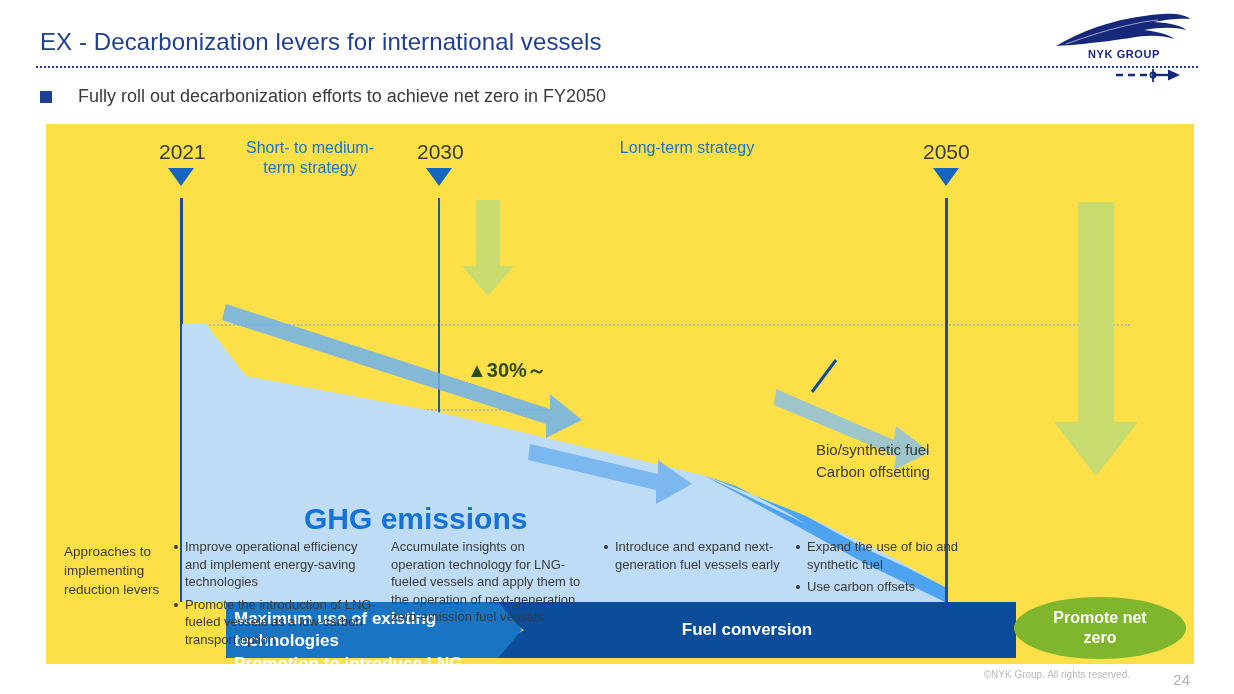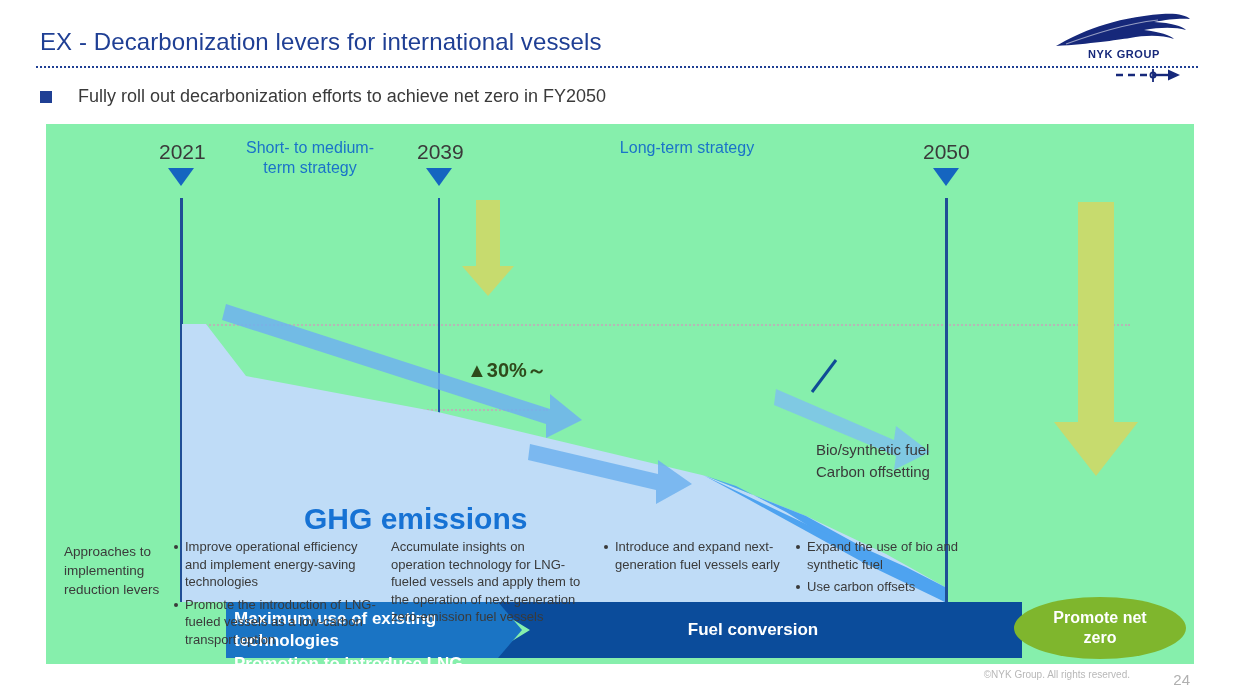--- a/index.html
+++ b/index.html
@@ -28,21 +28,21 @@
   #logo-arrow{position:absolute;right:20px;top:52px;width:64px;height:22px;}
 
   
   #headline-row{position:absolute;left:40px;top:86px;display:flex;align-items:center;gap:26px;}
   #headline-bullet{width:12px;height:12px;background:#1f3f94;display:block;}
   #headline-text{font-size:18px;color:#3a3a3a;white-space:nowrap;}
 
   
   #panel{
     position:absolute;left:46px;top:124px;width:1148px;height:540px;
-    background:#86efac;
+    background:#fde047;
   }
 
   
   .year-label{position:absolute;font-size:21px;color:#3a3a3a;}
   .year-marker{position:absolute;width:0;height:0;
     border-left:13px solid transparent;border-right:13px solid transparent;
     border-top:18px solid #1565c0;}
   .era-label{position:absolute;font-size:16px;color:#1a73c9;text-align:center;line-height:1.25;font-weight:500;}
 
   .vline{position:absolute;width:3px;background:#1f4e96;}
@@ -61,21 +61,21 @@
   #banner-row{position:absolute;left:180px;top:478px;width:788px;height:56px;}
   #banner-1{
     position:absolute;left:0;top:0;width:272px;height:56px;background:#1a74c4;
     color:#fff;font-size:17px;font-weight:bold;line-height:1.32;
     padding:6px 8px 0 8px;box-sizing:border-box;
   }
   #banner-1-arrow{position:absolute;left:272px;top:0;width:0;height:0;
     border-top:28px solid transparent;border-bottom:28px solid transparent;
     border-left:24px solid #1a74c4;}
   #banner-2{
-    position:absolute;left:258px;top:0;width:538px;height:56px;background:#0b4c9b;
+    position:absolute;left:252px;top:0;width:538px;height:56px;background:#0b4c9b;
     color:#fff;display:flex;align-items:center;justify-content:center;
     font-size:17px;font-weight:bold;clip-path:polygon(0 0,100% 0,100% 100%,0 100%,46px 50%);
   }
   #net-zero{
     position:absolute;left:968px;top:473px;width:172px;height:62px;
     background:#7fb62d;border-radius:50%;
     display:flex;align-items:center;justify-content:center;text-align:center;
     color:#ffffff;font-size:16px;font-weight:bold;line-height:1.25;
   }
   #approaches{
@@ -120,21 +120,21 @@
 <div id="headline-row">
   <span id="headline-bullet"></span>
   <span id="headline-text">Fully roll out decarbonization efforts to achieve net zero in FY2050</span>
 </div>
 
 <div id="panel">
 
   <div class="year-label" style="left:113px;top:16px;">2021</div>
   <div class="year-marker" style="left:122px;top:44px;"></div>
 
-  <div class="year-label" style="left:371px;top:16px;">2039</div>
+  <div class="year-label" style="left:371px;top:16px;">2030</div>
   <div class="year-marker" style="left:380px;top:44px;"></div>
 
   <div class="year-label" style="left:877px;top:16px;">2050</div>
   <div class="year-marker" style="left:887px;top:44px;"></div>
 
   <div class="era-label" style="left:184px;top:14px;width:160px;">
     <div>Short- to medium-</div>
     <div>term strategy</div>
   </div>
   <div class="era-label" style="left:528px;top:14px;width:226px;">Long-term strategy</div>

